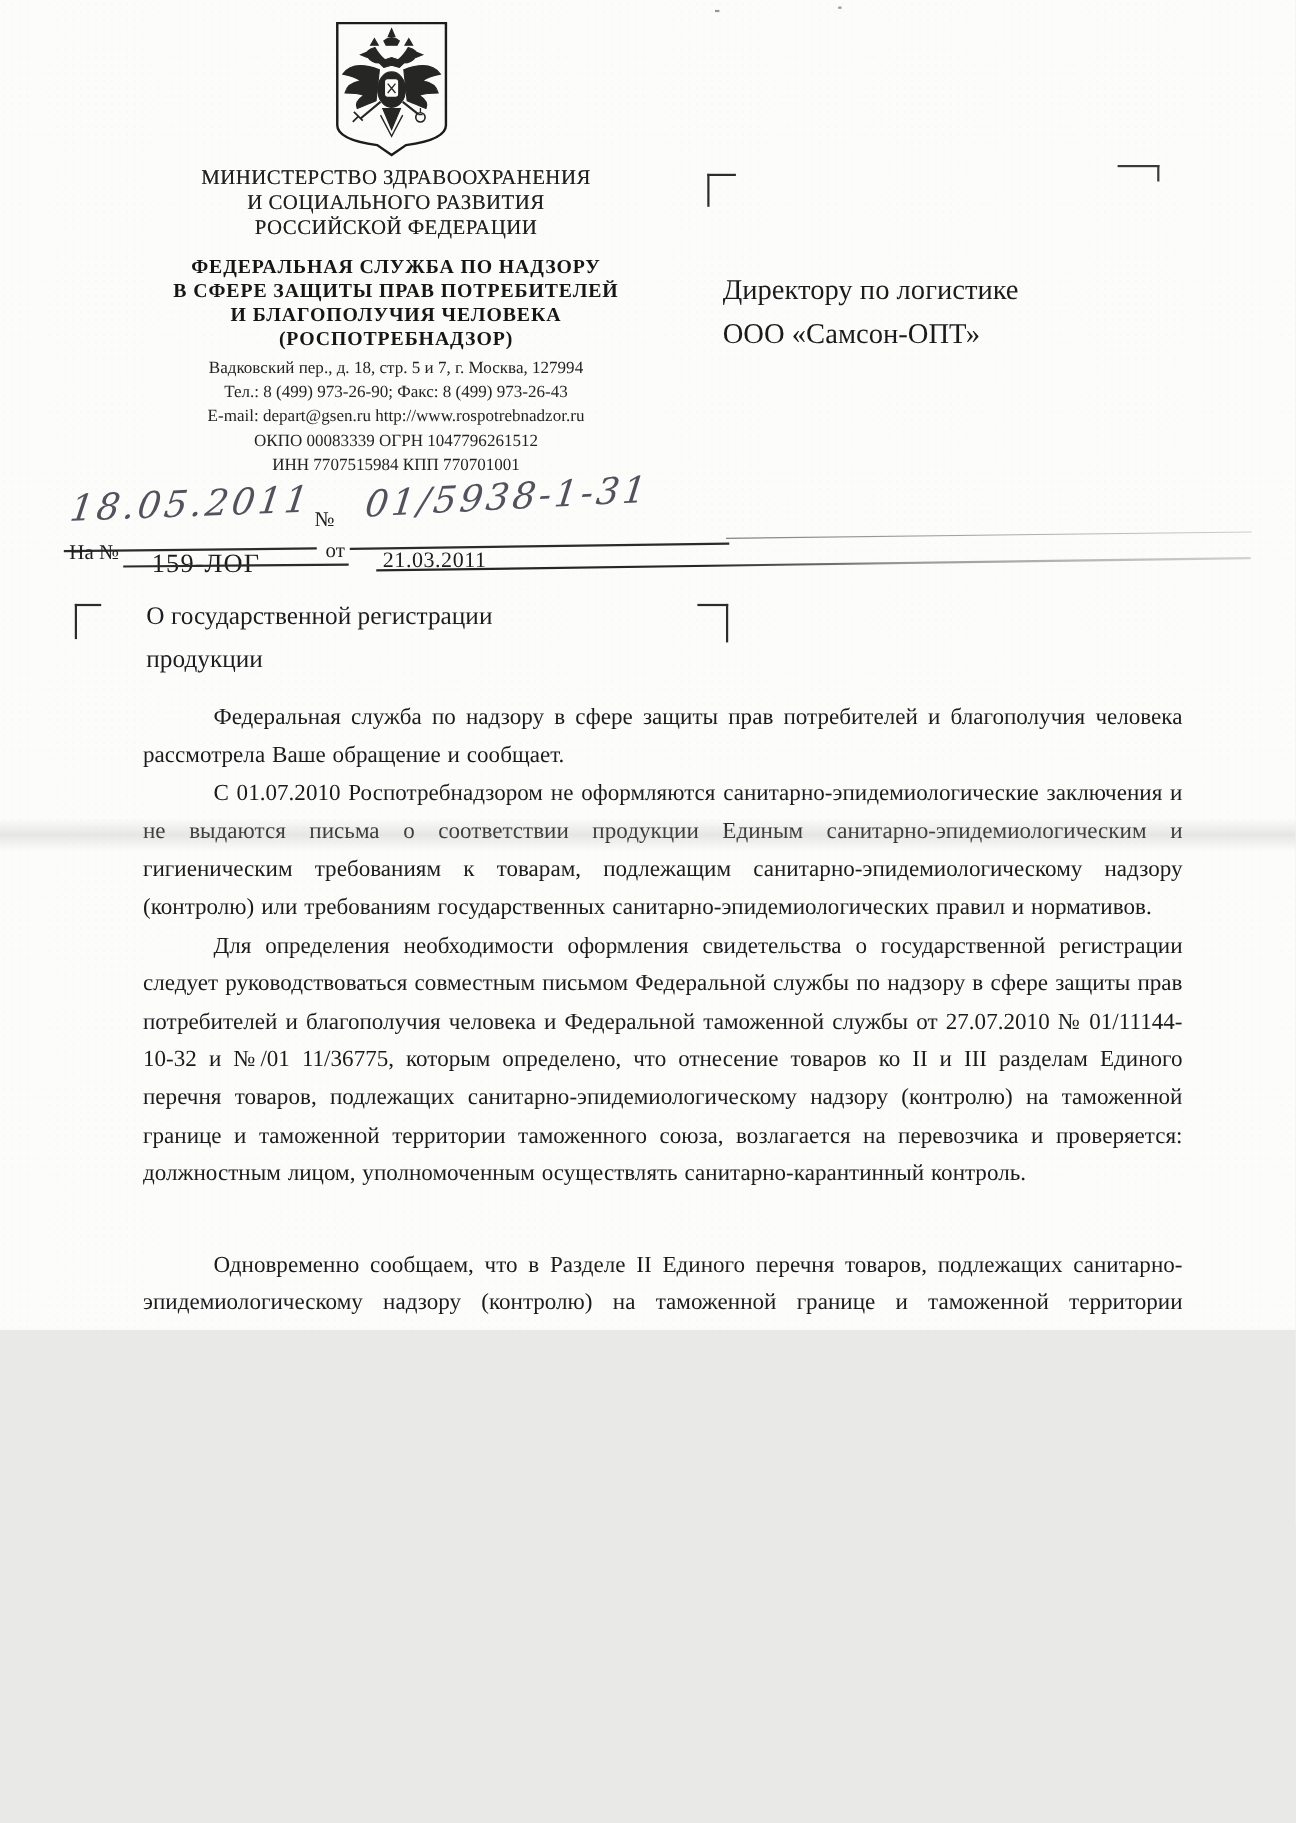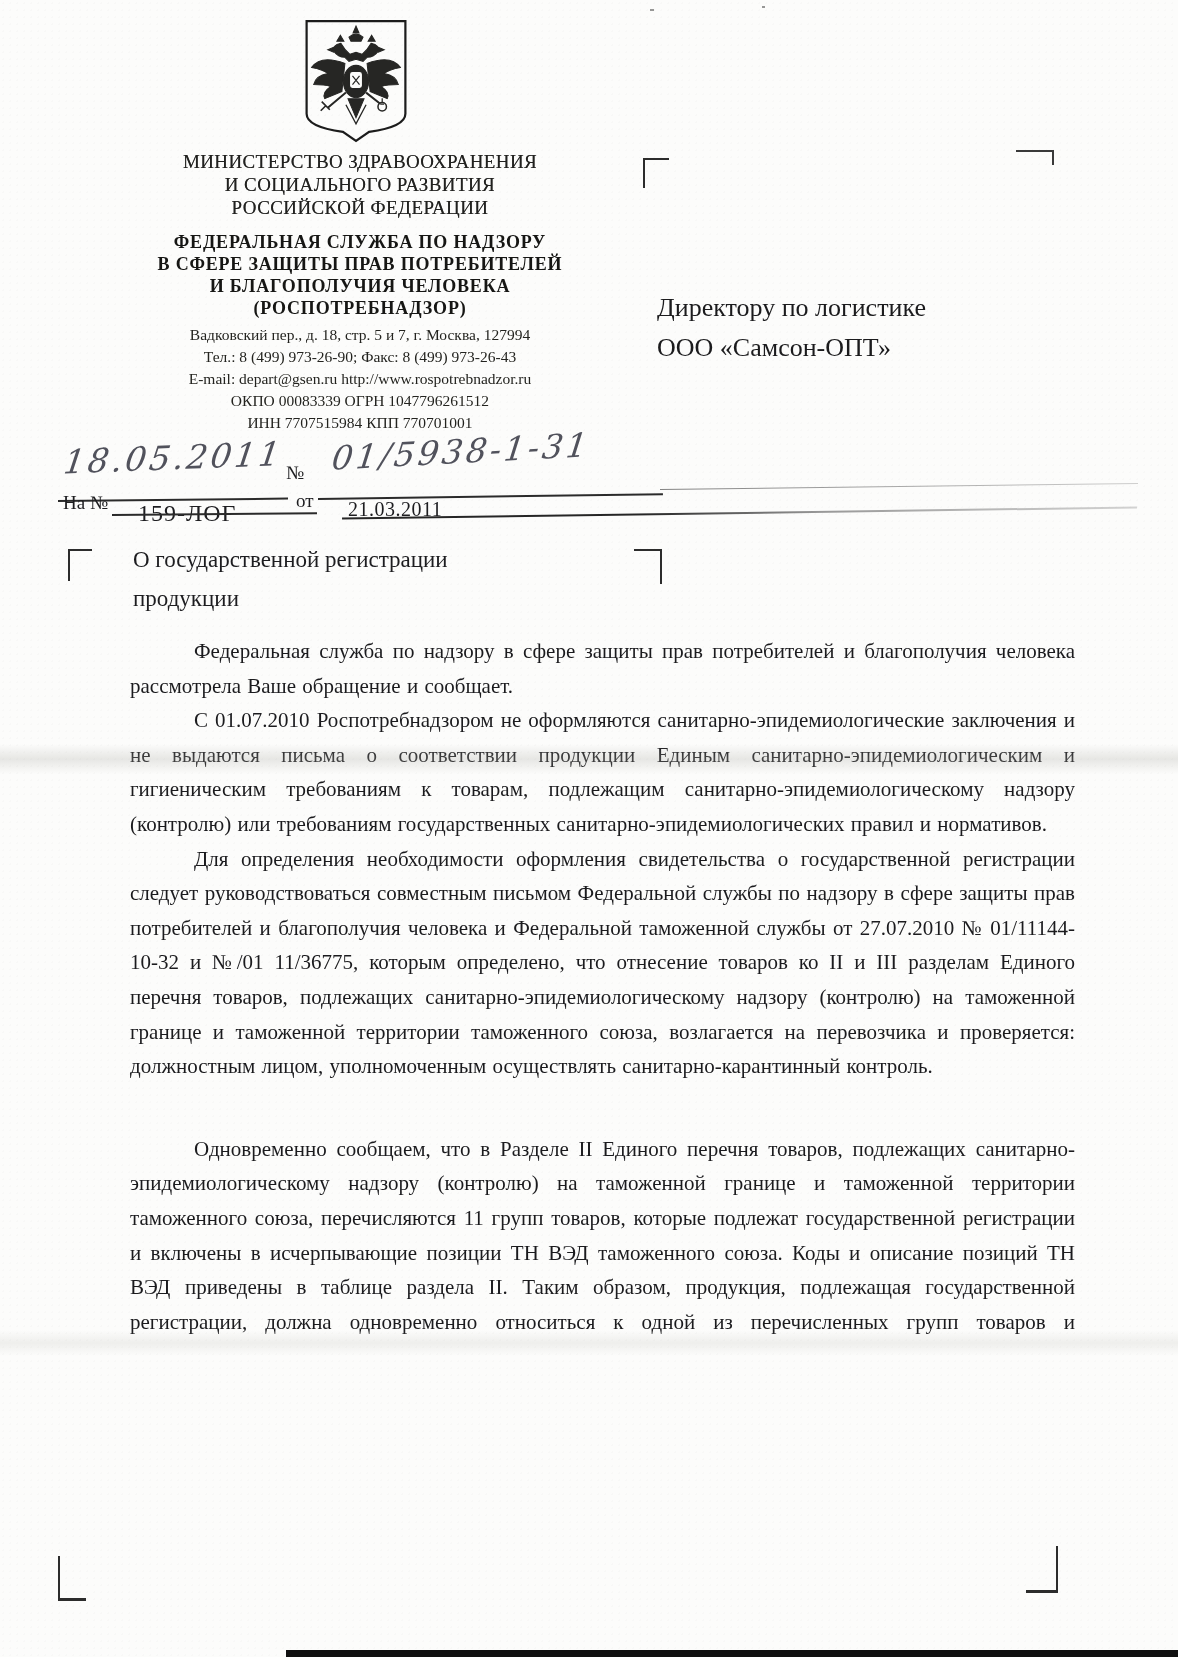--- a/index.html
+++ b/index.html
@@ -1,33 +1,33 @@
 <!DOCTYPE html>
 <html><head>
 <meta charset="utf-8">
 <style>
   html,body{margin:0;padding:0;background:#e9e9e7;}
   #page{
-    position:relative;width:1178px;height:1657px;margin:0 auto;
+    position:relative;width:1178px;height:1209px;margin:0 auto;
     background:#fcfcfb;overflow:hidden;
     font-family:"Liberation Serif","DejaVu Serif",serif;color:#1d1d20;
     background-image:radial-gradient(rgba(60,60,55,0.018) 1px, transparent 1px);
     background-size:7px 7px;
   }
   .abs{position:absolute;}
   
   #lh-col{left:110px;top:150px;width:500px;text-align:center;}
   .lh-ministry{font-size:19px;letter-spacing:.4px;line-height:23px;color:#21211f;
     text-shadow:0 0 .4px rgba(0,0,0,.55);}
   .lh-service{font-size:18px;font-weight:bold;letter-spacing:.8px;line-height:22px;margin-top:12px;color:#161614;}
   .lh-addr{font-size:15.5px;line-height:22px;margin-top:5px;color:#23231f;}
   
   #emblem{left:300px;top:18px;width:112px;height:126px;}
   
-  #recipient{left:657px;top:244px;width:420px;font-size:26px;line-height:40px;color:#1b1b1d;margin-top:44px;}
+  #recipient{left:657px;top:244px;width:420px;font-size:26px;line-height:40px;color:#1b1b1d;}
   
   .mark{position:absolute;}
   #mark-addr-tl{left:643px;top:158px;width:24px;height:28px;border-top:2px solid #2c2c2c;border-left:2px solid #2c2c2c;}
   #mark-addr-tr{left:1016px;top:150px;width:36px;height:13px;border-top:2px solid #3a3a3a;border-right:2px solid #3a3a3a;}
   #mark-ref-bl{left:68px;top:549px;width:22px;height:30px;border-top:2px solid #2c2c2c;border-left:2px solid #2c2c2c;}
   #mark-ref-br{left:634px;top:549px;width:26px;height:33px;border-top:2px solid #2c2c2c;border-right:2px solid #2c2c2c;}
   #mark-page-bl{left:58px;top:1556px;width:26px;height:42px;border-left:2px solid #2c2c2c;border-bottom:3px solid #2c2c2c;}
   #mark-page-br{left:1026px;top:1546px;width:30px;height:44px;border-right:2px solid #2c2c2c;border-bottom:3px solid #2c2c2c;}
   
   .hand{font-family:"DejaVu Serif","Liberation Serif",serif;font-style:italic;color:#51525c;}

